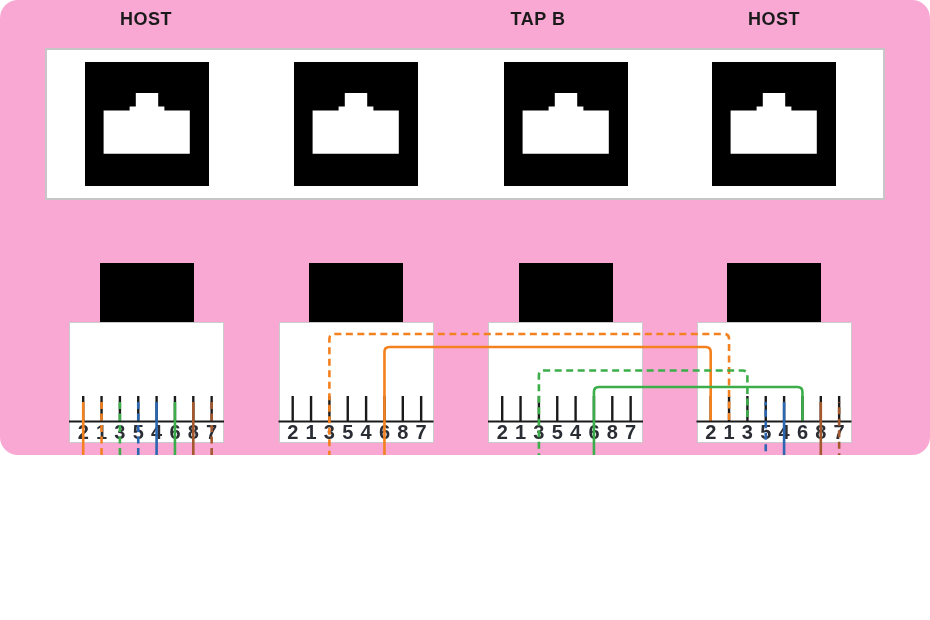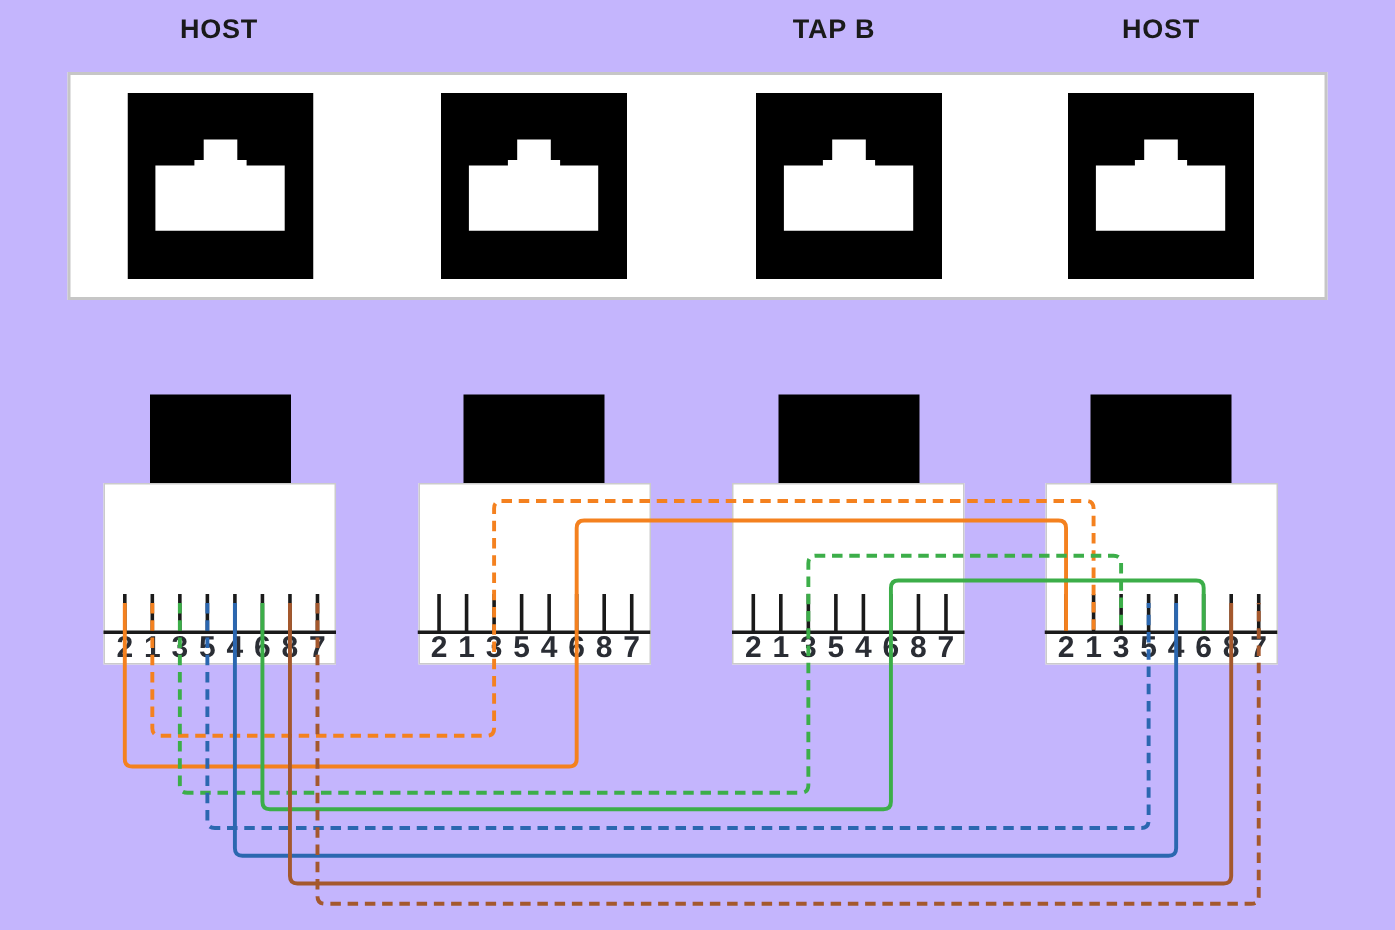--- a/index.html
+++ b/index.html
@@ -1,20 +1,20 @@
 <!DOCTYPE html>
 <html><head>
 <meta charset="utf-8">
 <style>
   html,body{margin:0;padding:0;background:#ffffff;}
-  #canvas{position:relative;width:930px;height:620px;background:#c4b5fd;overflow:hidden;
-          font-family:"Liberation Sans",sans-serif;}
+  #canvas{position:relative;width:930px;height:455px;background:#f9a8d4;overflow:hidden;
+          font-family:"Liberation Sans",sans-serif;border-radius:18px;}
   .col-label{position:absolute;top:9px;width:140px;text-align:center;
              font-weight:bold;font-size:18px;color:#1a1a1a;letter-spacing:0.5px;}
-  .lbl0{left:76px}.lbl1{left:286px}.lbl2{left:486px}.lbl3{left:704px}
+  .lbl0{left:76px}.lbl1{left:286px}.lbl2{left:468px}.lbl3{left:704px}
   #jack-panel{position:absolute;left:45px;top:48px;width:840px;height:152px;
               background:#ffffff;border:2px solid #c6c6c6;box-sizing:border-box;}
   .jack{position:absolute;top:62px;width:124px;height:124px;}
   .conn-tab{position:absolute;top:263px;width:94px;height:59px;background:#000000;}
   .conn-box{position:absolute;top:322px;width:155px;height:121px;background:#ffffff;
             border:1.5px solid #cbcbcb;box-sizing:border-box;}
   .pin-num{position:absolute;top:423px;width:20px;text-align:center;
            font-weight:bold;font-size:20px;line-height:19px;color:#2a2d34;}
   #overlay{position:absolute;left:0;top:0;width:930px;height:620px;pointer-events:none;}
 </style>

